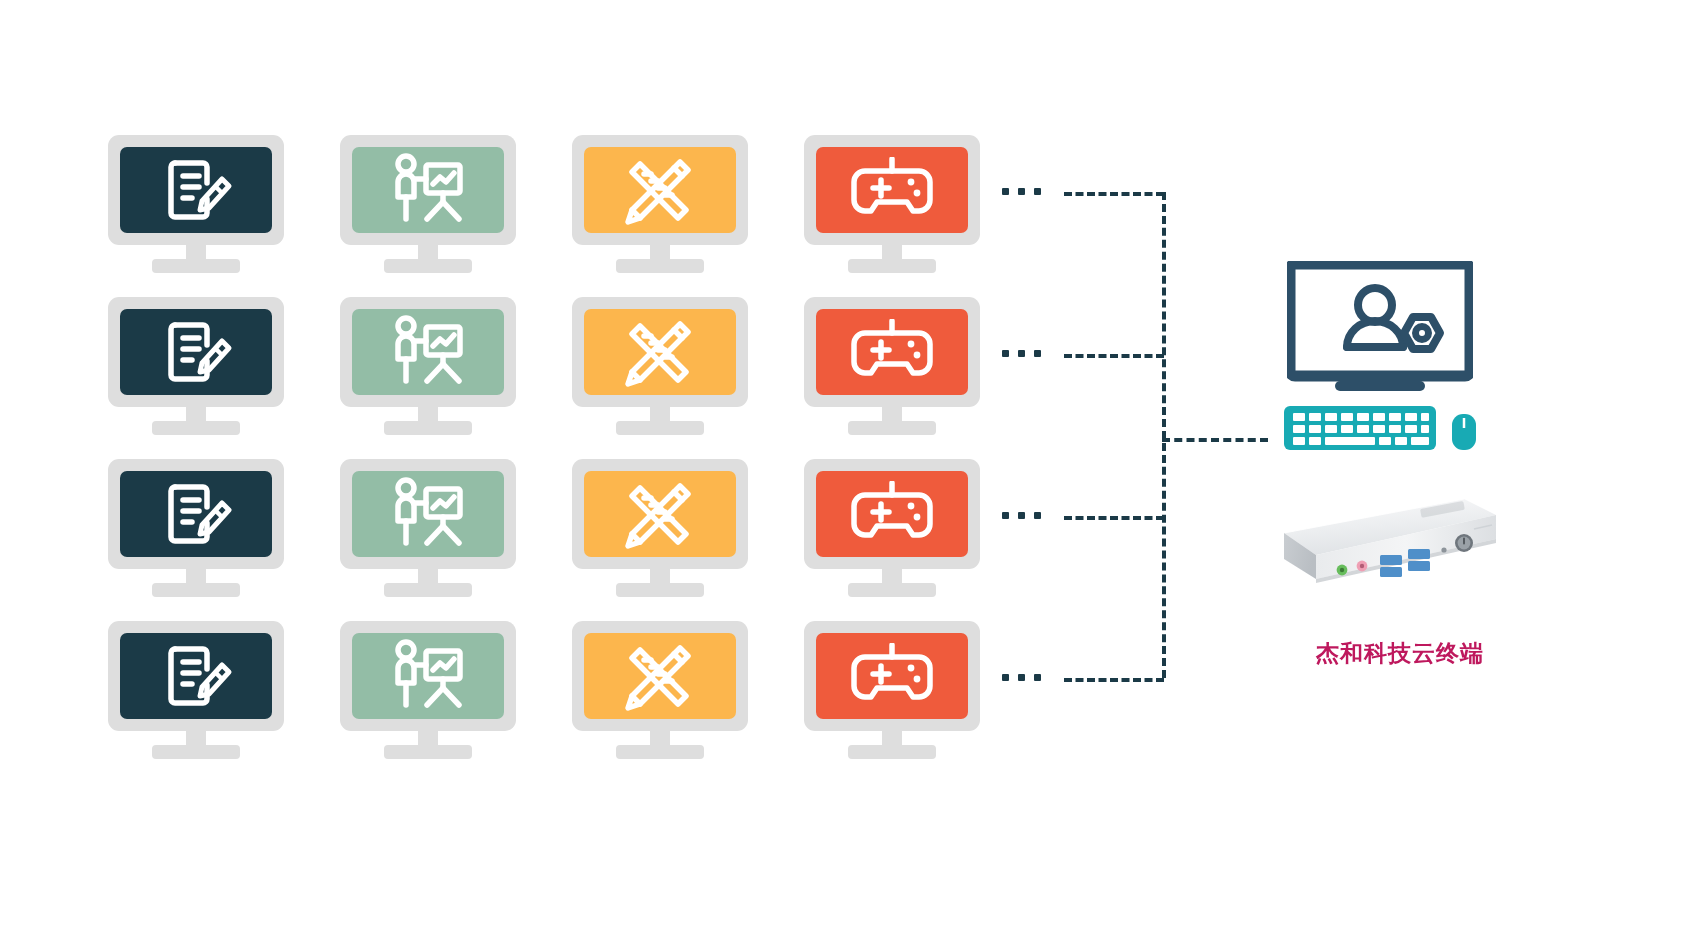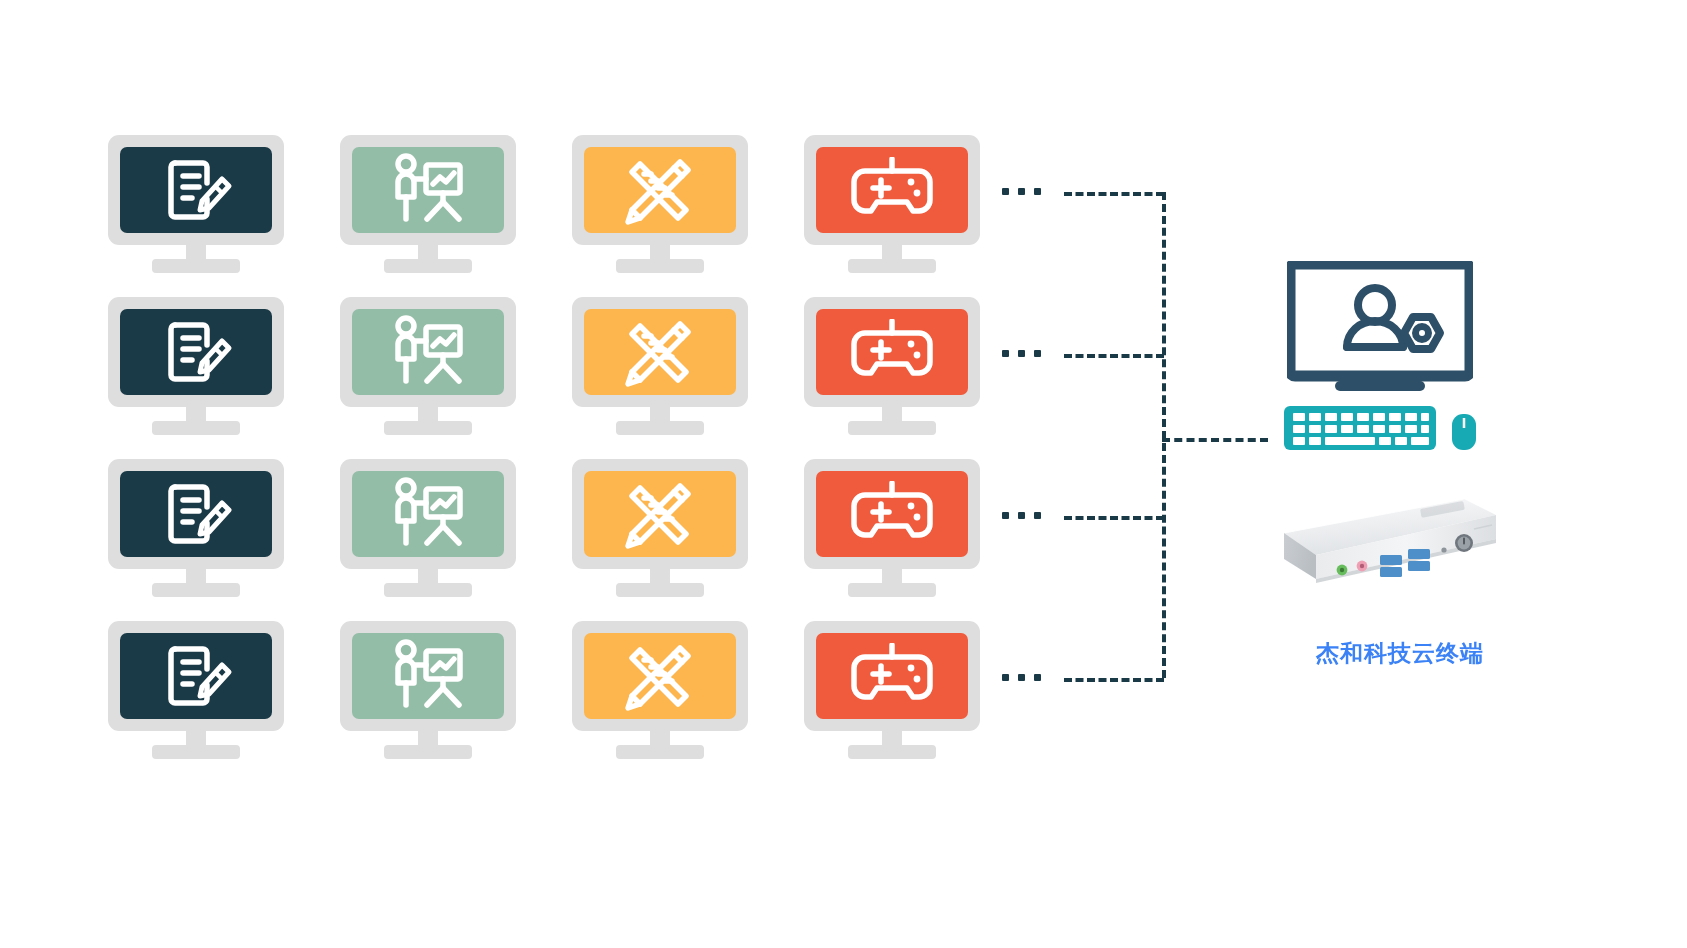--- a/index.html
+++ b/index.html
@@ -58,21 +58,21 @@
 
   
   .admin-monitor { position: absolute; left: 1287px; top: 261px; }
   .kbd-mouse     { position: absolute; left: 1284px; top: 398px; }
   .minipc        { position: absolute; left: 1268px; top: 493px; }
 
   .server-label {
     position: absolute; left: 1255px; top: 638px;
     width: 290px; text-align: center;
     font-size: 23px; font-weight: bold;
-    color: #3b82f6;
+    color: #be185d;
     letter-spacing: 1px;
     font-family: "DejaVu Sans", "Liberation Sans", sans-serif;
   }
 </style>
 </head>
 <body>
 
 <div id="stage">
 
   <div id="client-grid">

